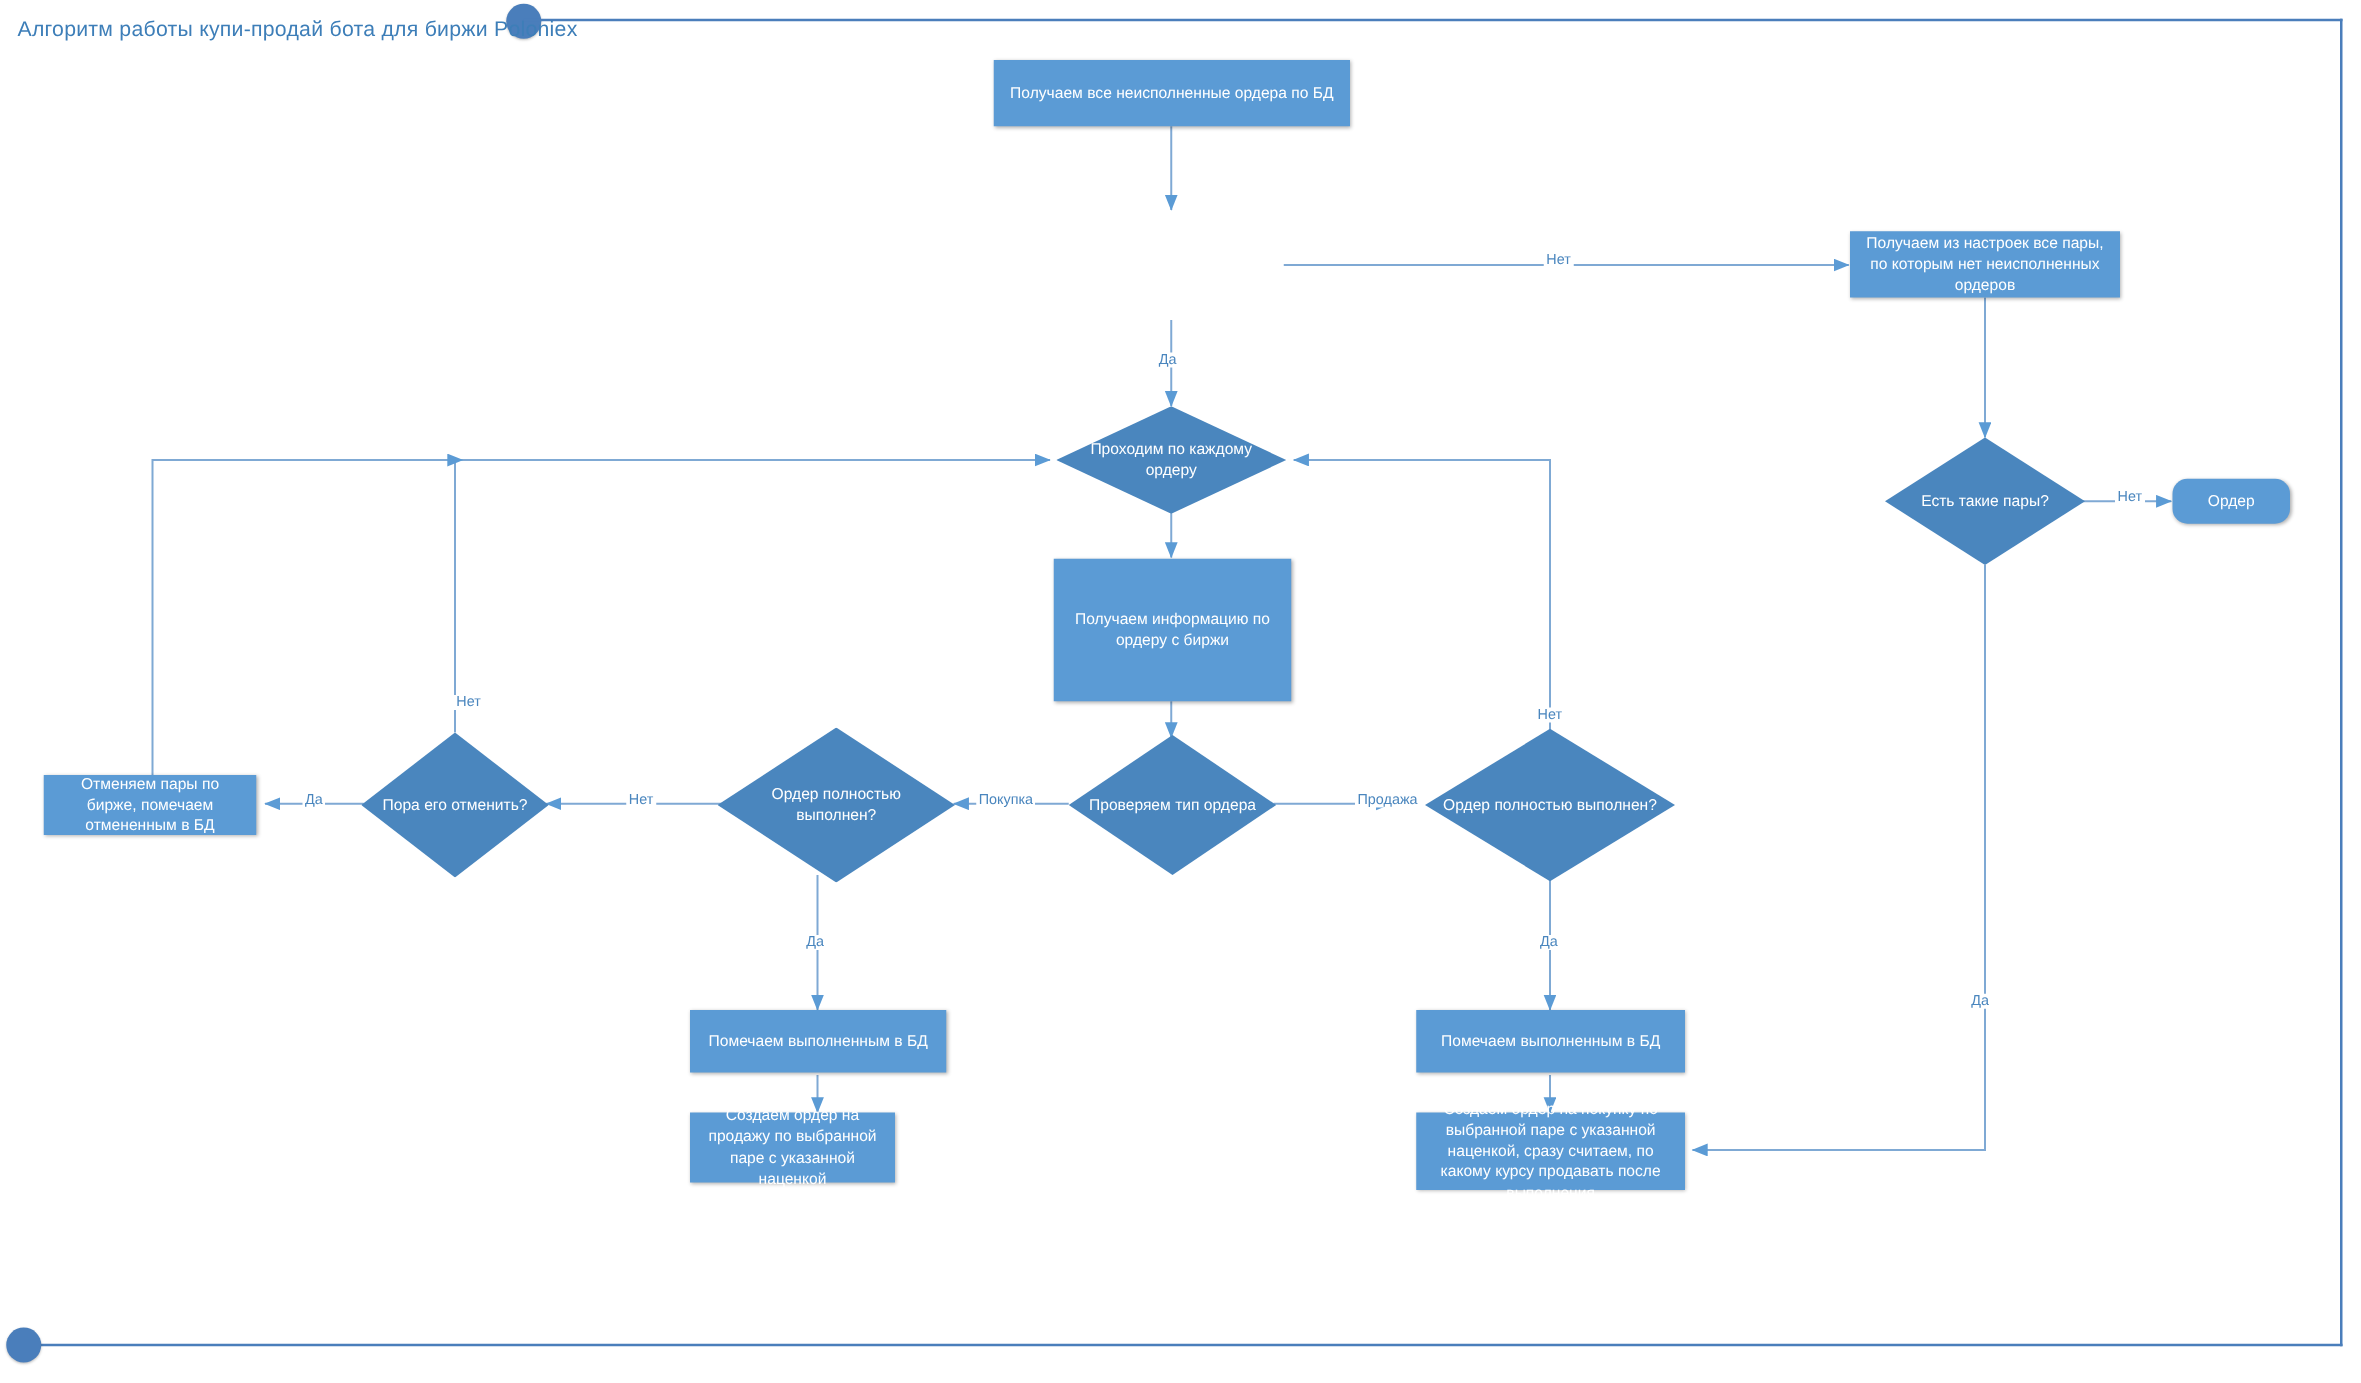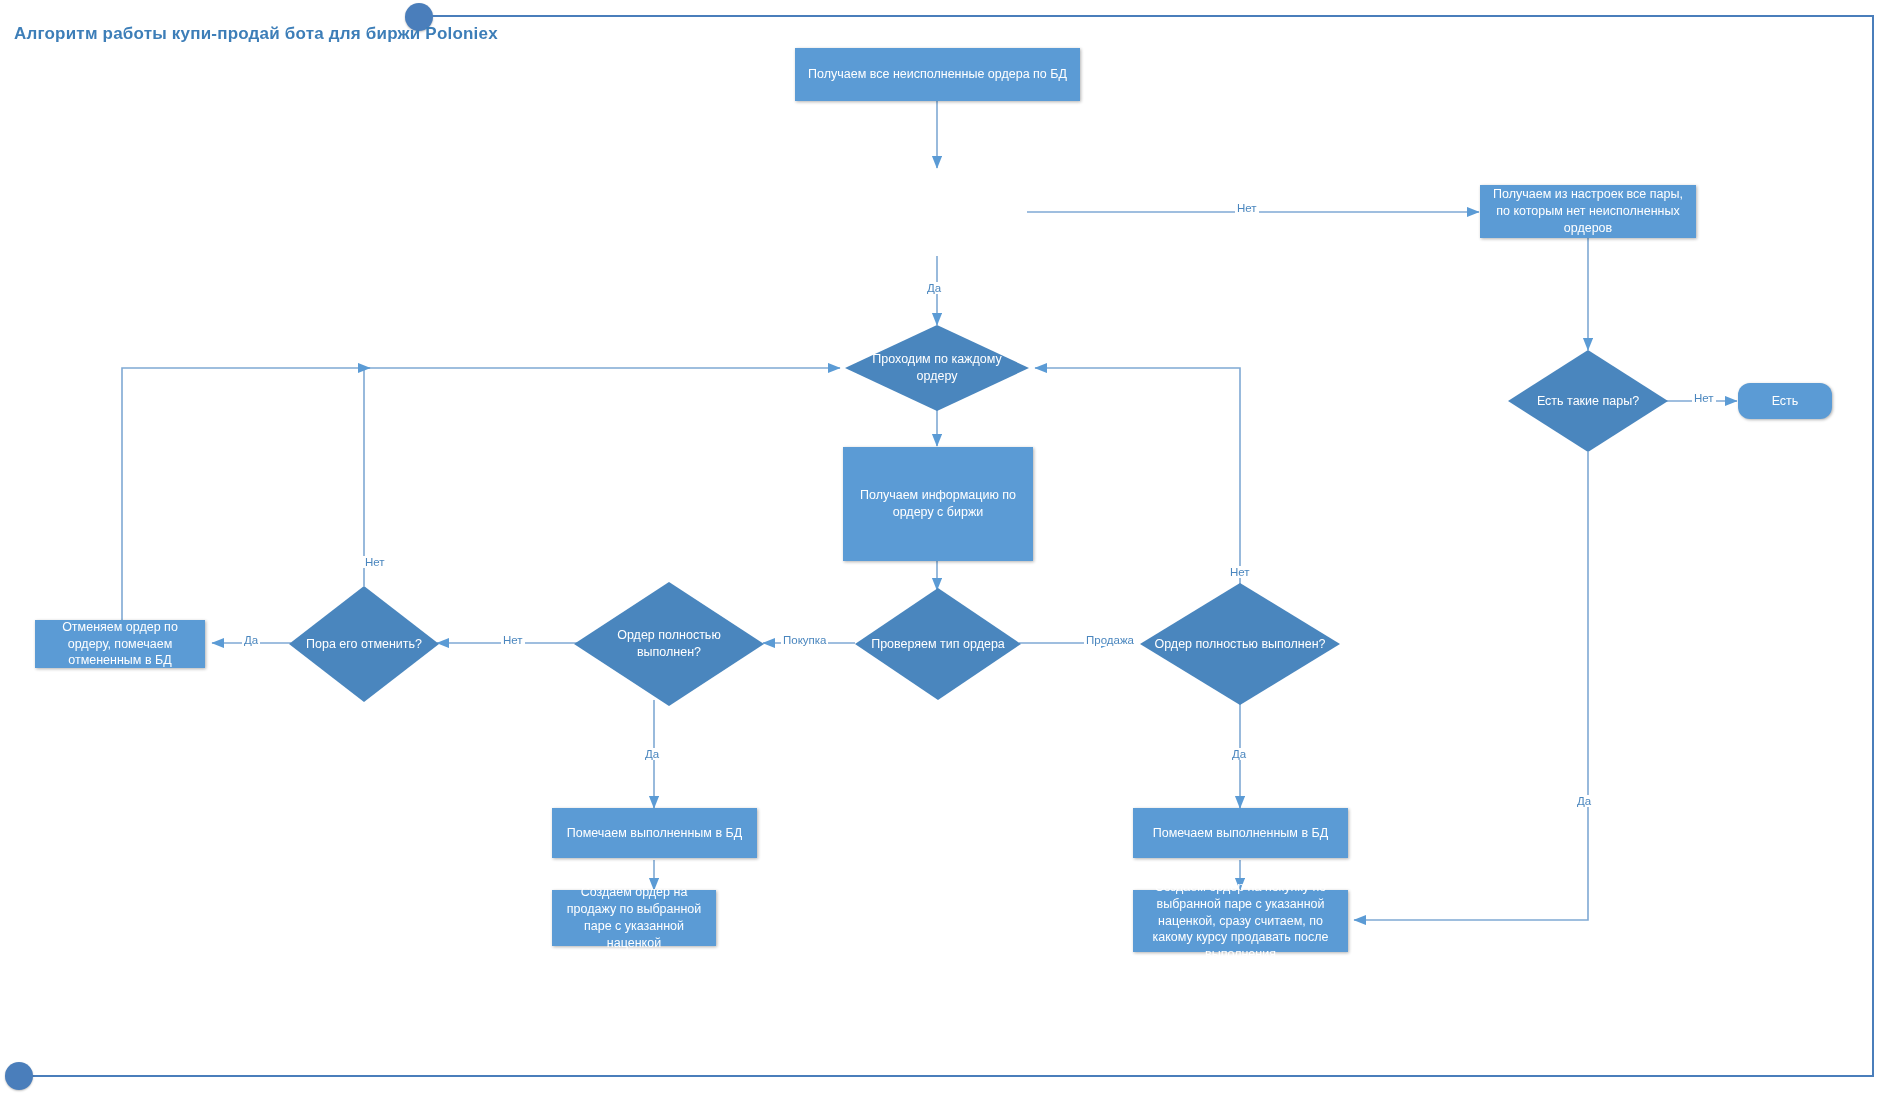--- a/index.html
+++ b/index.html
@@ -102,21 +102,21 @@
 <body>
 
 <div id="canvas">
 
   <div class="frame-dot" style="left:405px; top:3px;"></div>
   <div class="frame-line" style="left:419px; top:15px; width:1455px; height:2px;"></div>
   <div class="frame-line" style="left:1872px; top:15px; width:2px; height:1062px;"></div>
   <div class="frame-line" style="left:18px; top:1075px; width:1856px; height:2px;"></div>
   <div class="frame-dot" style="left:5px; top:1062px;"></div>
 
-  <div class="frame-title" style="left:14px; top:24px;font-weight:bold;">Алгоритм работы купи-продай бота для биржи Poloniex</div>
+  <div class="frame-title" style="left:14px; top:14px;">Алгоритм работы купи-продай бота для биржи Poloniex</div>
 
   <svg id="edges" viewBox="0 0 1889 1106">
     <defs>
       <marker id="ah" markerWidth="9" markerHeight="9" refX="7.6" refY="3.2" orient="auto" markerUnits="strokeWidth">
         <path d="M0,0 L8,3.2 L0,6.4 z" fill="#5B9BD5"></path>
       </marker>
     </defs>
     <g stroke="#7FA9D4" stroke-width="1.6" fill="none" marker-end="url(#ah)">
 
       <path d="M937,101 L937,168"></path>
@@ -180,21 +180,21 @@
   <div class="node node-process" style="left:1480px; top:185px; width:216px; height:53px;">
     <span>Получаем из настроек все пары, по которым нет неисполненных ордеров</span>
   </div>
 
   <div class="node node-decision" style="left:1508px; top:350px; width:160px; height:102px;">
     <span class="diamond-shape"></span>
     <span class="diamond-label">Есть такие пары?</span>
   </div>
 
   <div class="node node-terminator" style="left:1738px; top:383px; width:94px; height:36px;">
-    <span>Есть</span>
+    <span>Ордер</span>
   </div>
 
   <div class="node node-decision" style="left:845px; top:325px; width:184px; height:86px;">
     <span class="diamond-shape"></span>
     <span class="diamond-label">Проходим по каждому ордеру</span>
   </div>
 
   <div class="node node-process" style="left:843px; top:447px; width:190px; height:114px;">
     <span>Получаем информацию по ордеру с биржи</span>
   </div>
@@ -208,21 +208,21 @@
     <span class="diamond-shape"></span>
     <span class="diamond-label">Ордер полностью выполнен?</span>
   </div>
 
   <div class="node node-decision" style="left:289px; top:586px; width:150px; height:116px;">
     <span class="diamond-shape"></span>
     <span class="diamond-label">Пора его отменить?</span>
   </div>
 
   <div class="node node-process" style="left:35px; top:620px; width:170px; height:48px;">
-    <span>Отменяем ордер по ордеру, помечаем отмененным в БД</span>
+    <span>Отменяем пары по бирже, помечаем отмененным в БД</span>
   </div>
 
   <div class="node node-decision" style="left:1140px; top:583px; width:200px; height:122px;">
     <span class="diamond-shape"></span>
     <span class="diamond-label">Ордер полностью выполнен?</span>
   </div>
 
   <div class="node node-process" style="left:552px; top:808px; width:205px; height:50px;">
     <span>Помечаем выполненным в БД</span>
   </div>

